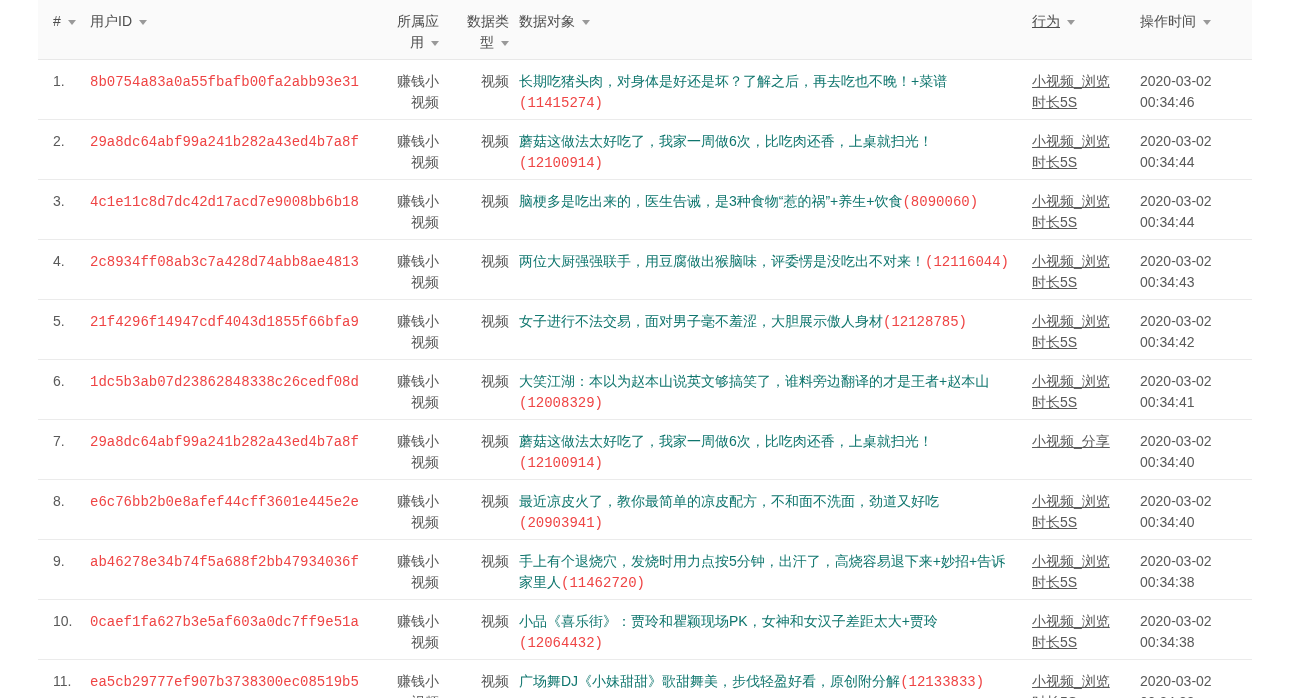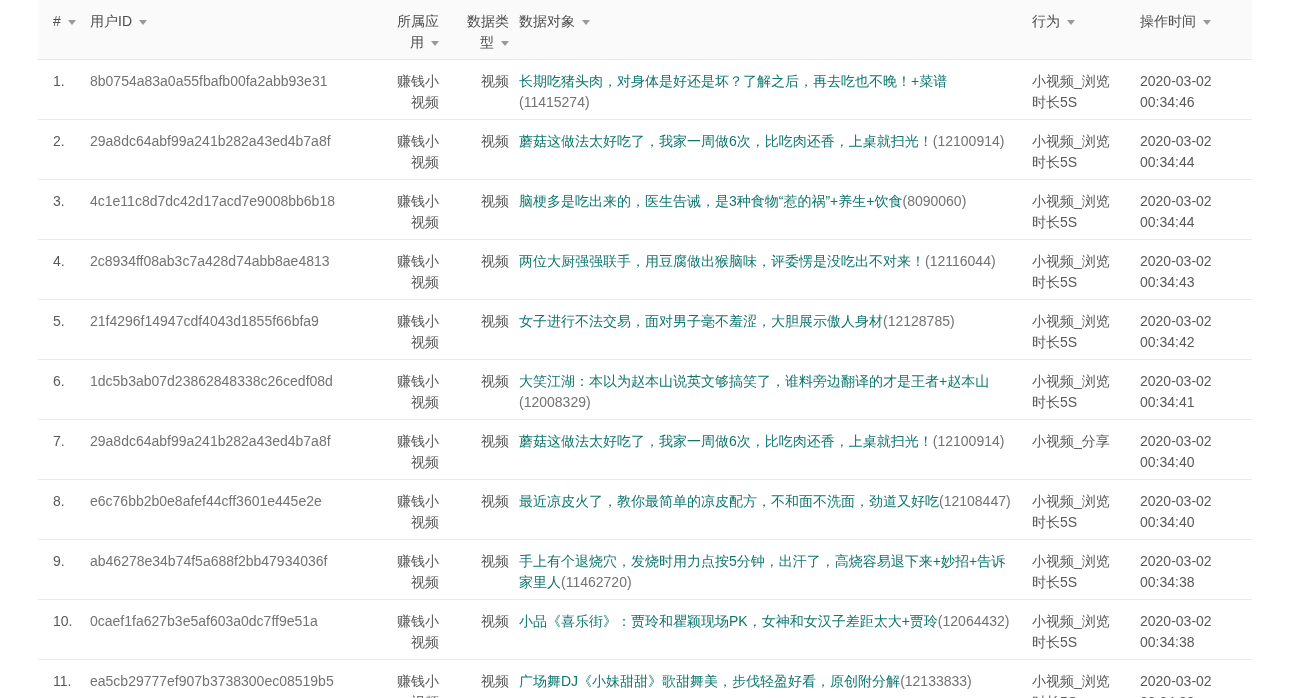--- a/index.html
+++ b/index.html
@@ -47,36 +47,37 @@
   col.c-app      { width: 70px; }
   col.c-type     { width: 64px; }
   col.c-object   { width: 513px; }
   col.c-behavior { width: 108px; }
   col.c-time     { width: 112px; }
 
   th.first, td.first { padding-left: 15px; }
   th.col-app, td.col-app   { padding-right: 16px; text-align: right; }
   th.col-type, td.col-type { padding-right: 10px; text-align: right; }
   th.col-object, td.col-object { padding-right: 18px; margin-top: 36px; }
-  th.col-behavior, td.col-behavior { padding-right: 8px; }
+  th.col-behavior, td.col-behavior { padding-right: 8px; text-decoration: underline; }
 
   .caret {
     display: inline-block;
     width: 0; height: 0;
     border-left: 4px solid transparent;
     border-right: 4px solid transparent;
     border-top: 5px solid #999999;
     margin-left: 7px;
     margin-bottom: 1px;
   }
   .link {
-    color: #737373;
+    color: #ef4444;
     text-decoration: none;
     cursor: pointer;
     word-break: break-all;
+    font-family: Liberation Mono, monospace;
   }
   .obj-text { color: #0f766e; }
   td.col-object { word-break: break-word; }
   .nowrap-unit { white-space: nowrap; }
 </style>
 </head>
 <body>
 
 <div class="viewport">
   <table class="data-table">
@@ -204,21 +205,21 @@
     <td class="col-time">
             <div>2020-03-02</div>
             <div>00:34:40</div>
           </td>
   </tr>
         <tr>
     <td class="first col-index"><span>8.</span></td>
     <td class="col-user"><span class="link">e6c76bb2b0e8afef44cff3601e445e2e</span></td>
     <td class="col-app"><span>赚钱小视频</span></td>
     <td class="col-type"><span>视频</span></td>
-    <td class="col-object"><span class="obj-text">最近凉皮火了，教你最简单的凉皮配方，不和面不洗面，劲道又好吃</span><span class="link nowrap-unit">(12108447)</span></td>
+    <td class="col-object"><span class="obj-text">最近凉皮火了，教你最简单的凉皮配方，不和面不洗面，劲道又好吃</span><span class="link nowrap-unit">(20903941)</span></td>
     <td class="col-behavior">
             <div>小视频_浏览</div>
             <div>时长5S</div>
           </td>
     <td class="col-time">
             <div>2020-03-02</div>
             <div>00:34:40</div>
           </td>
   </tr>
         <tr>

